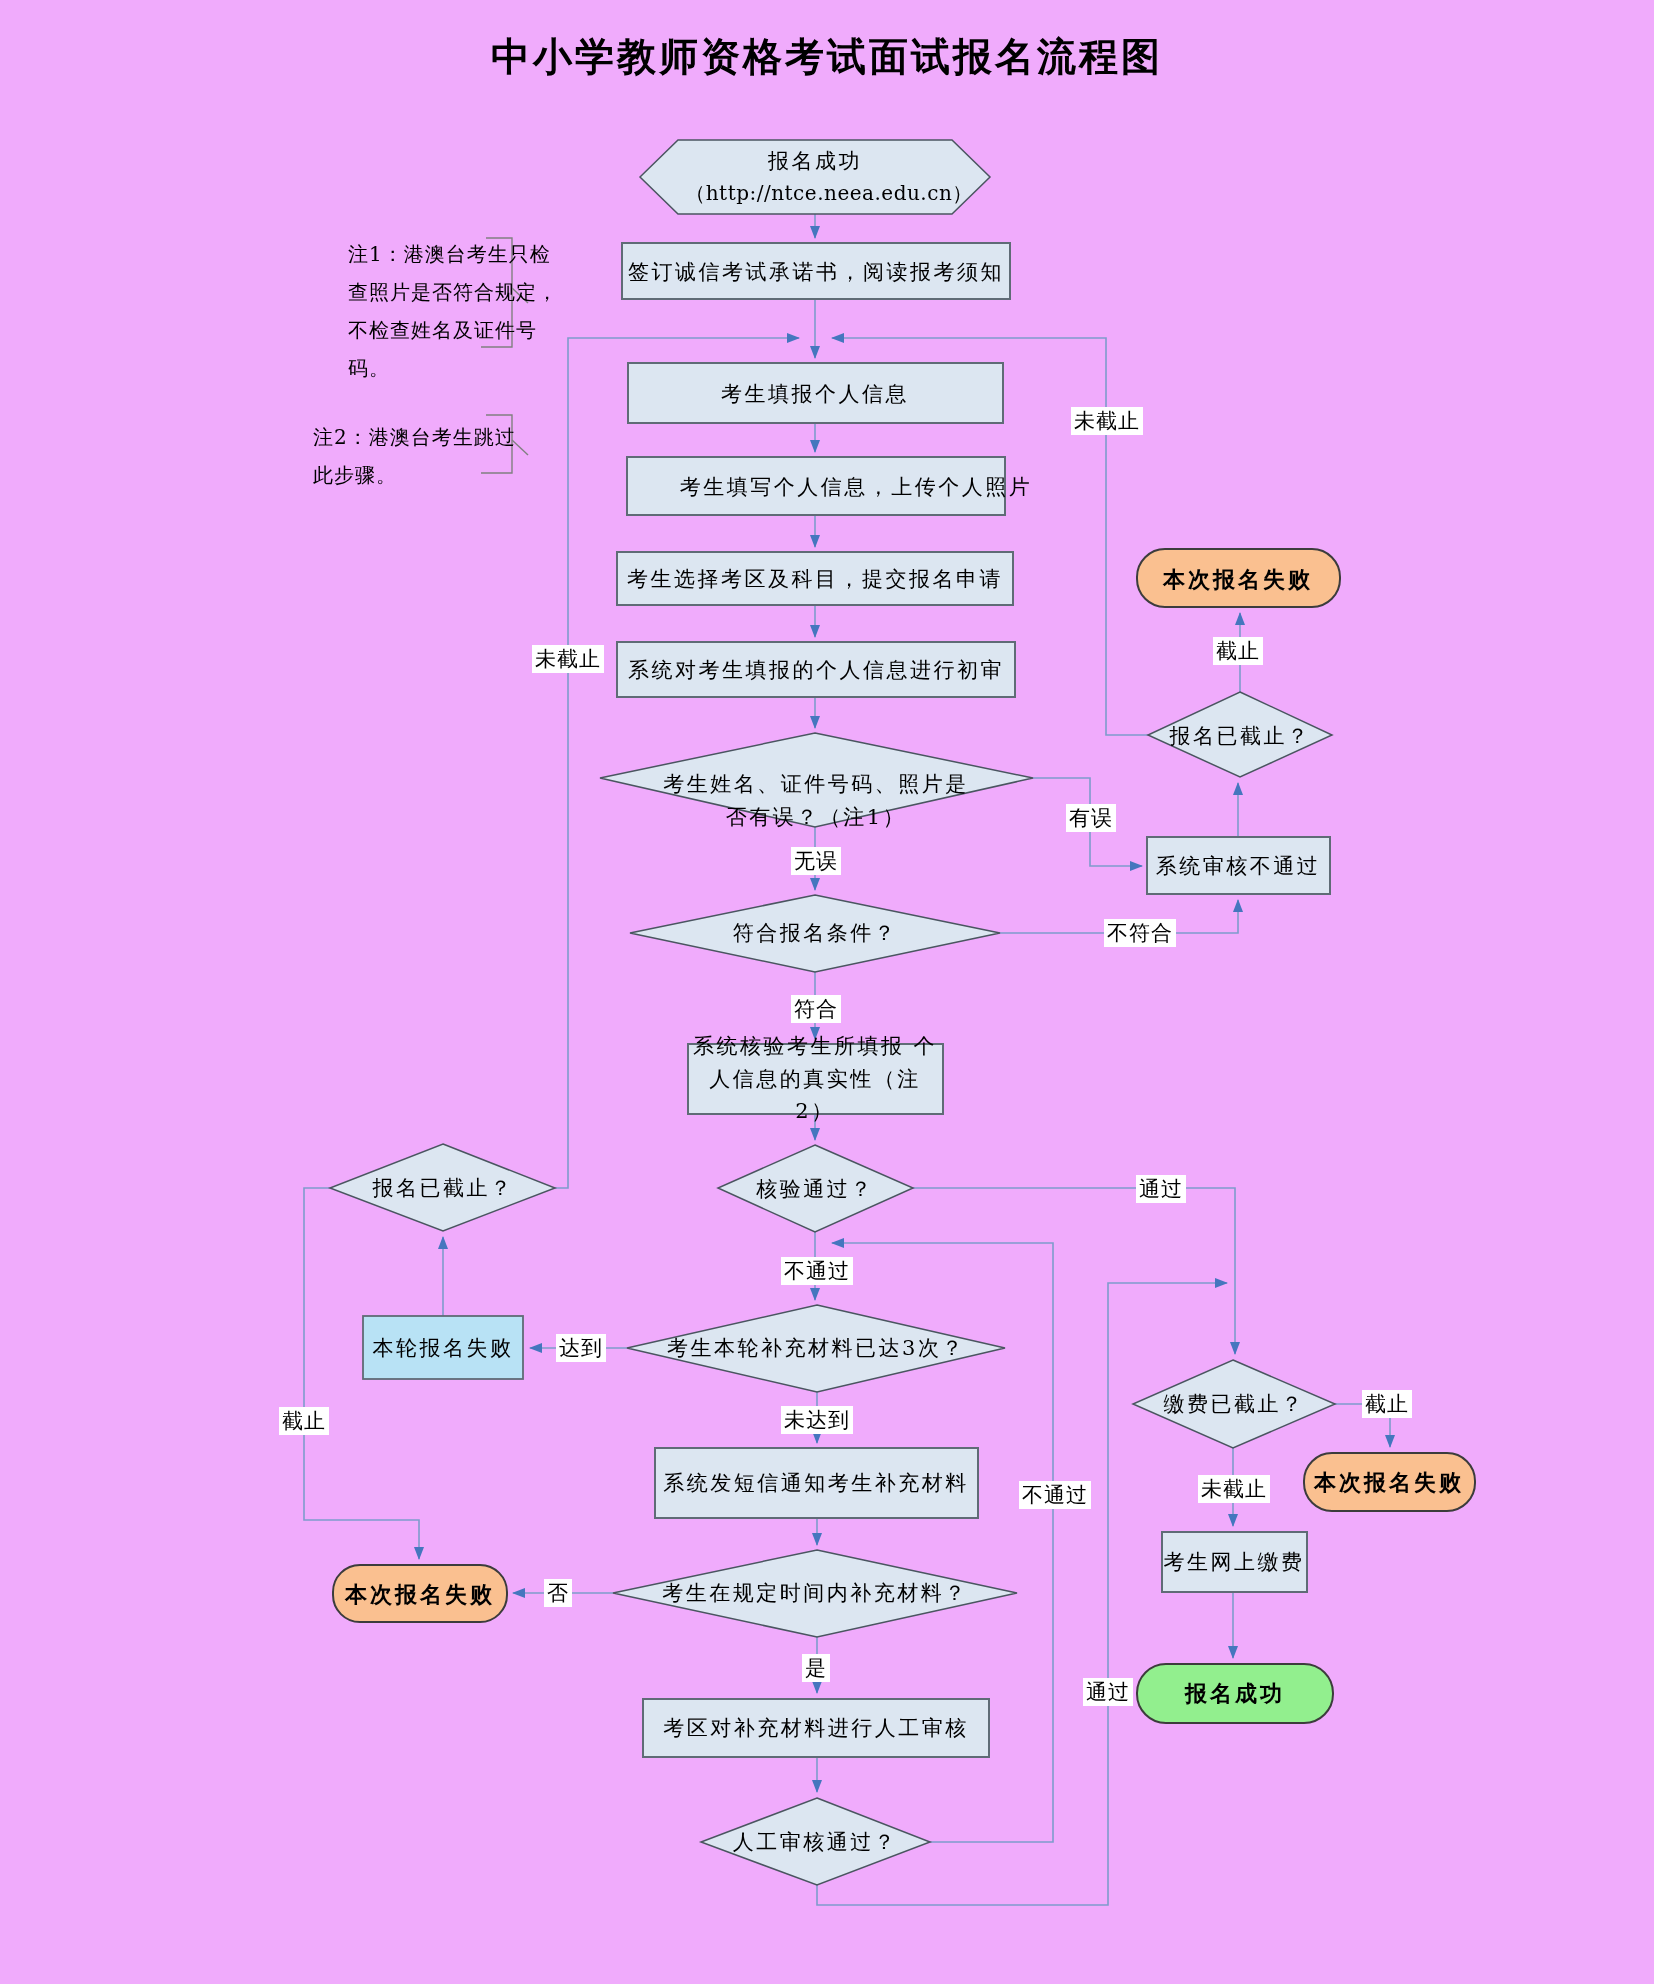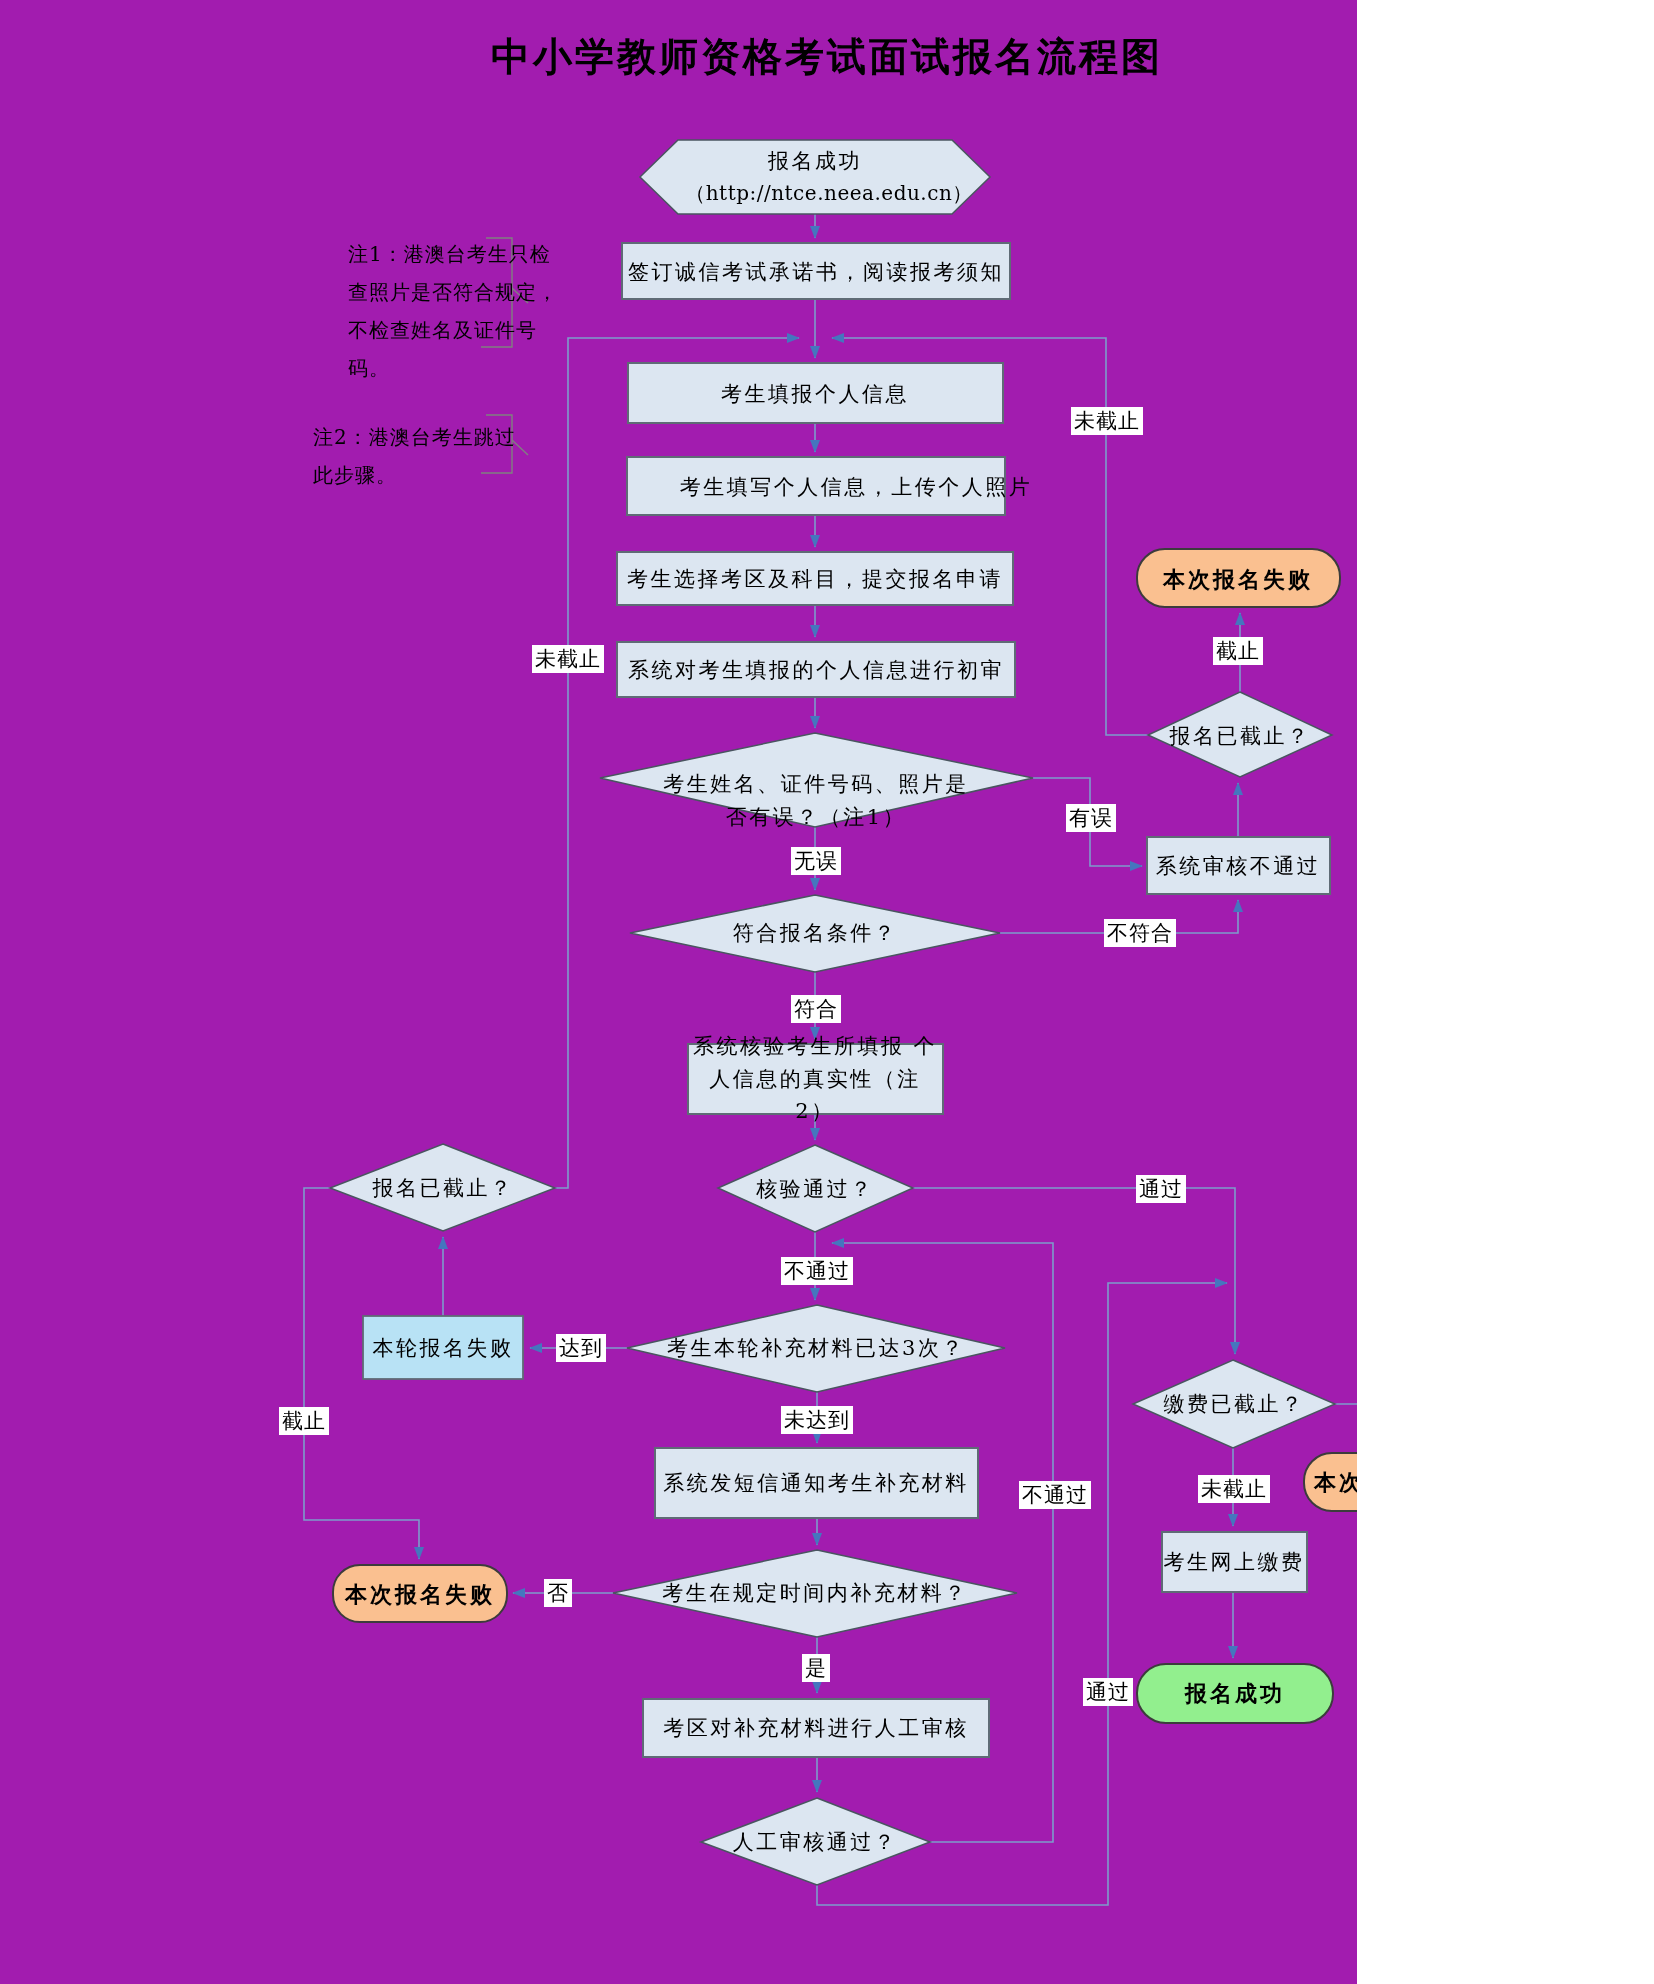--- a/index.html
+++ b/index.html
@@ -3,21 +3,21 @@
 <meta charset="utf-8">
 <style>
   :root{
     --node-fill:#dce6f1; --node-border:#5f6b76;
     --line-color:#7e9ccb; --arrow-color:#4576be;
     --fail-fill:#fac090; --success-fill:#92ef8e;
     --lightblue-fill:#b8e2f5; --bracket-color:#808080;
     --text-color:#000000;
   }
   html,body{margin:0;padding:0;background:#ffffff;}
-  .canvas{position:relative;width:1357px;height:1984px;background:#a21caf;overflow:hidden;
+  .canvas{position:relative;width:1654px;height:1984px;background:#f0abfc;overflow:hidden;
           font-family:"DejaVu Serif","Liberation Serif",serif;color:var(--text-color);}
   svg.diagram{position:absolute;left:0;top:0;}
   .connector{stroke:var(--line-color);stroke-width:1.6;fill:none;}
   .bracket{stroke:var(--bracket-color);stroke-width:1.4;fill:none;}
   .shape-box{fill:var(--node-fill);stroke:var(--node-border);stroke-width:2;}
   .shape-diamond{fill:var(--node-fill);stroke:#4a5560;stroke-width:1.5;}
   .shape-hex{fill:var(--node-fill);stroke:#4a5560;stroke-width:1.5;}
   .shape-fail{fill:var(--fail-fill);stroke:#3c3c3c;stroke-width:2;}
   .shape-success{fill:var(--success-fill);stroke:#3c3c3c;stroke-width:2;}
   .shape-lightblue{fill:var(--lightblue-fill);stroke:#5f6b76;stroke-width:1.8;}

